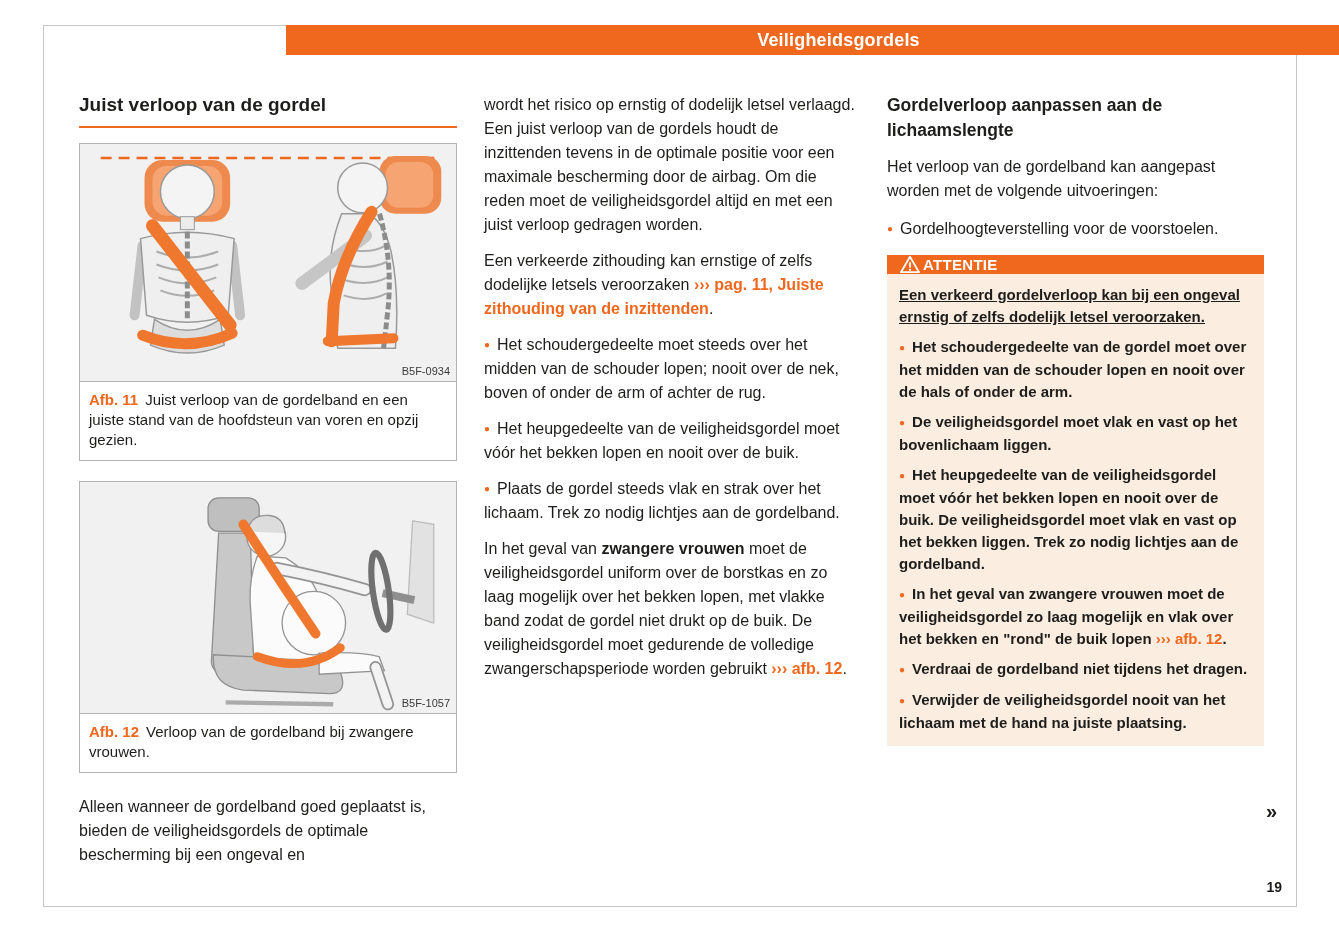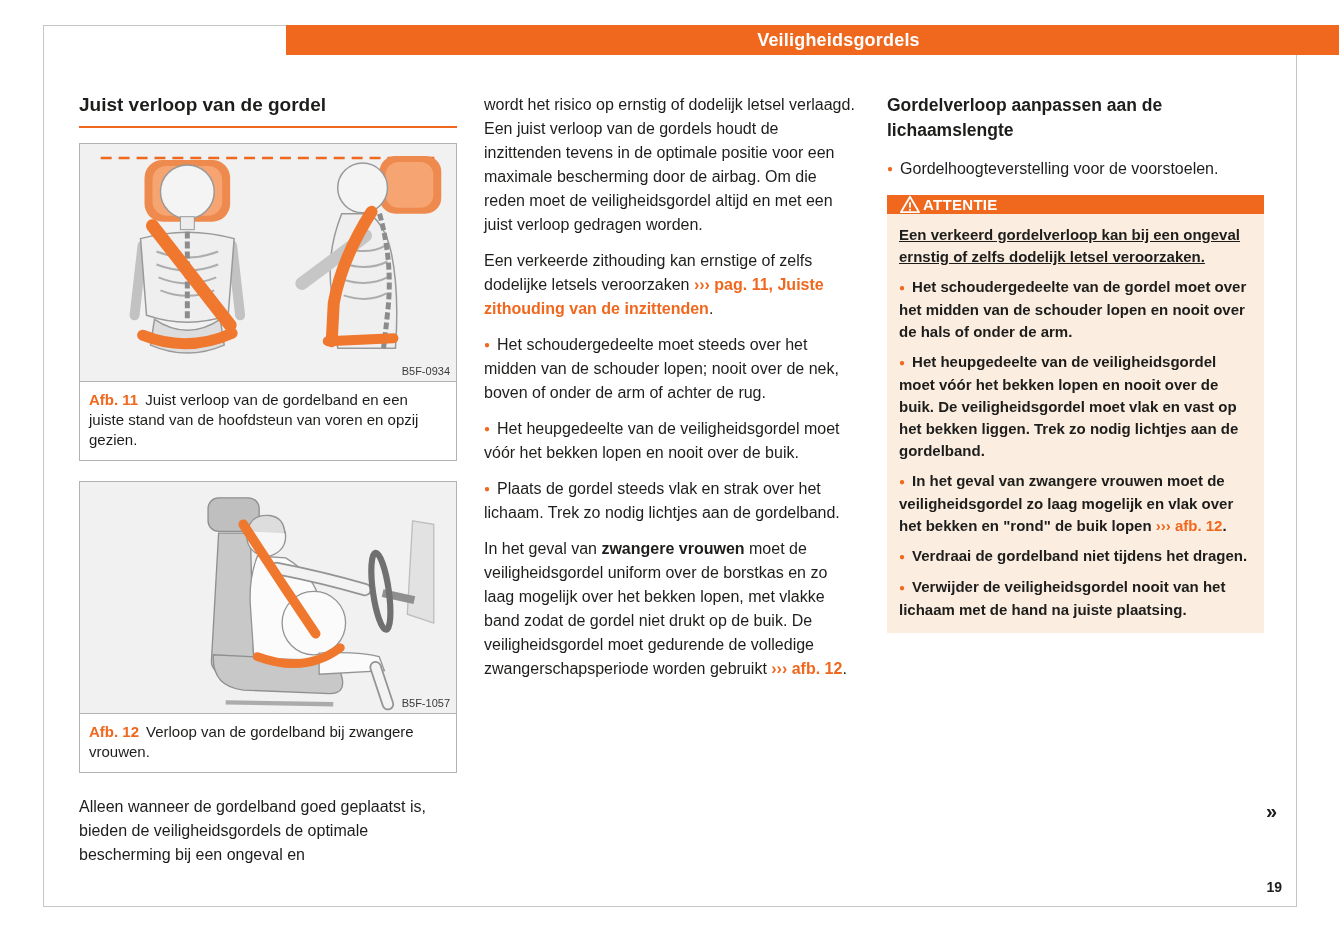--- a/index.html
+++ b/index.html
@@ -164,34 +164,36 @@
     <p class="body"><span>wordt het risico op ernstig of dodelijk letsel verlaagd. Een juist verloop van de gordels houdt de inzittenden tevens in de optimale positie voor een maximale bescherming door de airbag. Om die reden moet de veiligheidsgordel altijd en met een juist verloop gedragen worden.</span></p>
     <p class="body"><span>Een verkeerde zithouding kan ernstige of zelfs dodelijke letsels veroorzaken </span><span class="run-ref">››› pag. 11, Juiste zithouding van de inzittenden</span><span>.</span></p>
     <p class="body"><span class="dot">●</span><span><span>Het schoudergedeelte moet steeds over het midden van de schouder lopen; nooit over de nek, boven of onder de arm of achter de rug.</span></span></p>
     <p class="body"><span class="dot">●</span><span><span>Het heupgedeelte van de veiligheidsgordel moet vóór het bekken lopen en nooit over de buik.</span></span></p>
     <p class="body"><span class="dot">●</span><span><span>Plaats de gordel steeds vlak en strak over het lichaam. Trek zo nodig lichtjes aan de gordelband.</span></span></p>
     <p class="body"><span>In het geval van </span><span class="run-bold">zwangere vrouwen</span><span> moet de veiligheidsgordel uniform over de borstkas en zo laag mogelijk over het bekken lopen, met vlakke band zodat de gordel niet drukt op de buik. De veiligheidsgordel moet gedurende de volledige zwangerschapsperiode worden gebruikt </span><span class="run-ref">››› afb. 12</span><span>.</span></p>
   </div>
 
   <div class="col col-right">
     <h3 class="rc-title">Gordelverloop aanpassen aan de lichaamslengte</h3>
+    <p class="body"><span>Het verloop van de gordelband kan aangepast worden met de volgende uitvoeringen:</span></p>
     <p class="body" style="margin-top:14px"><span class="dot">●</span><span><span>Gordelhoogteverstelling voor de voorstoelen.</span></span></p>
 
     <div class="warning">
       <div class="warn-head">
         <svg width="22" height="19" viewBox="0 0 24 21" aria-hidden="true">
           <path d="M12 2 L22 19 H2 Z" fill="none" stroke="#ffffff" stroke-width="2" stroke-linejoin="round"></path>
           <rect x="11" y="8" width="2" height="6" fill="#ffffff"></rect>
           <rect x="11" y="15.3" width="2" height="2.2" fill="#ffffff"></rect>
         </svg>
         <span>ATTENTIE</span>
       </div>
       <div class="warn-body">
         <p><span>Een verkeerd gordelverloop kan bij een ongeval ernstig of zelfs dodelijk letsel veroorzaken.</span></p>
         <p><span class="dot">●</span><span><span>Het schoudergedeelte van de gordel moet over het midden van de schouder lopen en nooit over de hals of onder de arm.</span></span></p>
+        <p><span class="dot">●</span><span><span>De veiligheidsgordel moet vlak en vast op het bovenlichaam liggen.</span></span></p>
         <p><span class="dot">●</span><span><span>Het heupgedeelte van de veiligheidsgordel moet vóór het bekken lopen en nooit over de buik. De veiligheidsgordel moet vlak en vast op het bekken liggen. Trek zo nodig lichtjes aan de gordelband.</span></span></p>
         <p><span class="dot">●</span><span><span>In het geval van zwangere vrouwen moet de veiligheidsgordel zo laag mogelijk en vlak over het bekken en "rond" de buik lopen </span><span class="run-ref">››› afb. 12</span><span>.</span></span></p>
         <p><span class="dot">●</span><span><span>Verdraai de gordelband niet tijdens het dragen.</span></span></p>
         <p><span class="dot">●</span><span><span>Verwijder de veiligheidsgordel nooit van het lichaam met de hand na juiste plaatsing.</span></span></p>
       </div>
     </div>
   </div>
 
   <div class="cont-marker">»</div>
   <div class="page-num">19</div>

